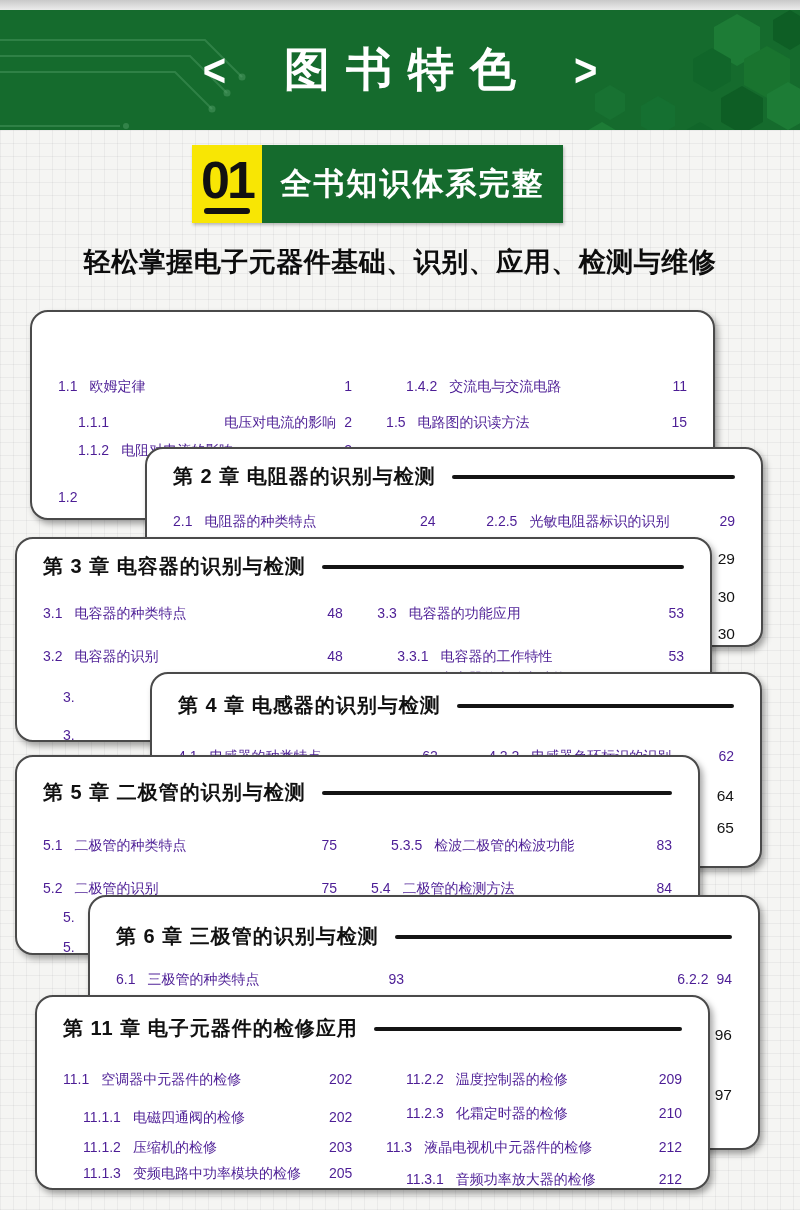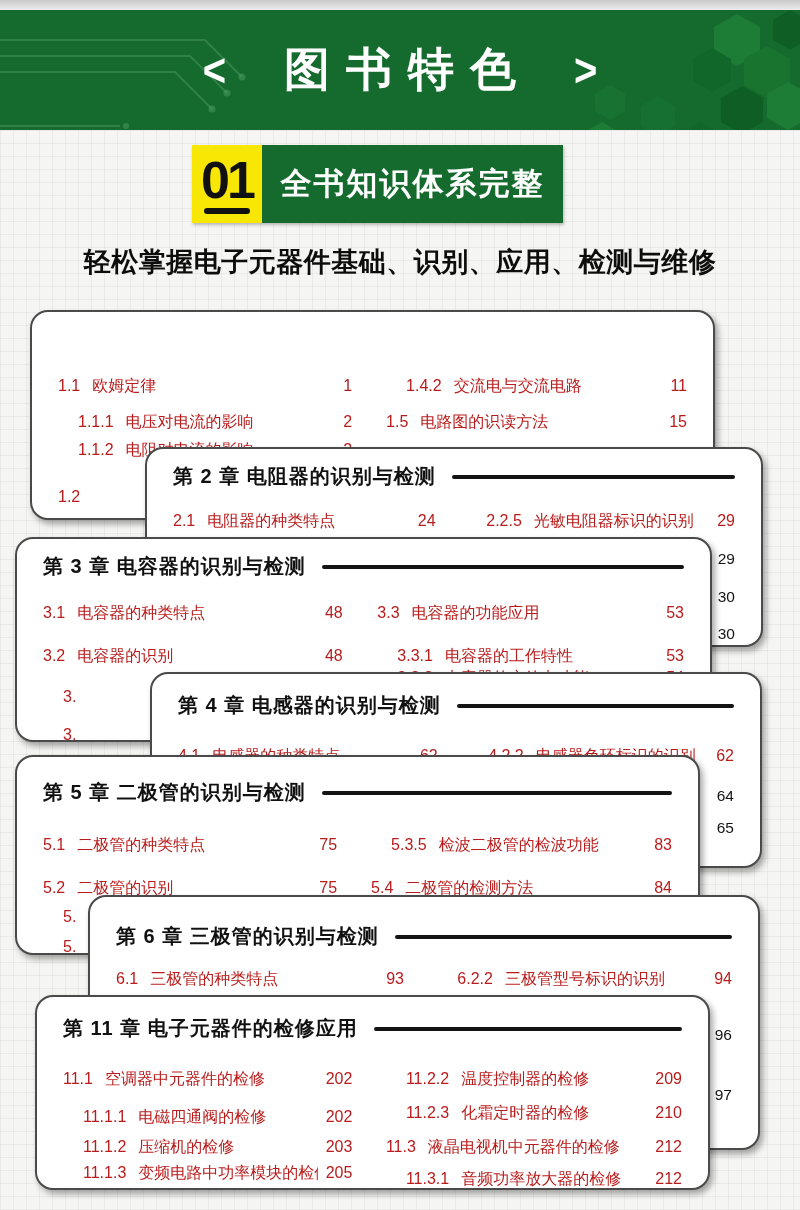--- a/index.html
+++ b/index.html
@@ -85,21 +85,21 @@
   .card4 .card-head, .card7 .card-head { padding-top:18px; }
   .card5 .card-head { padding-top:22px; }
   .card6 .card-head { padding-top:26px; }
   .card-title {
     margin:0; font-size:20px; font-weight:800; color:#111; white-space:nowrap;
     letter-spacing:1px;
   }
   .rule { flex:1; height:4px; background:#141414; margin-left:16px; border-radius:2px; }
   .toc-row {
     position:absolute; display:flex; align-items:baseline;
-    font-size:16px; font-weight:500; color:#b91c1c; line-height:20px; white-space:nowrap;
+    font-size:14px; font-weight:500; color:#4c1d95; line-height:20px; white-space:nowrap;
   }
   .col-l { left:26px; right:53%; }
   .col-r { left:52%; right:26px; }
   .toc-row.sub { padding-left:20px; }
   .toc-row .num { flex:none; }
   .toc-row .ttl { margin-left:12px; flex:1; overflow:hidden; }
   .toc-row .pg  { flex:none; margin-left:8px; }
   .edge-pg {
     position:absolute; right:26px; font-size:15.5px; font-weight:500; color:#141414;
     line-height:20px;
@@ -157,21 +157,21 @@
   </div>
 
   <div class="subtitle">轻松掌握电子元器件基础、识别、应用、检测与维修</div>
 
   <section class="card card1">
   <div class="toc-row col-l" style="top: 64px;">
         <span class="num">1.1</span>
         <span class="ttl">欧姆定律</span>
         <span class="pg">1</span>
       </div>
-      <div class="toc-row col-l sub" style="top: 100px;">
+      <div class="toc-row col-l sub" style="top: 100px; text-align: right;">
         <span class="num">1.1.1</span>
         <span class="ttl">电压对电流的影响</span>
         <span class="pg">2</span>
       </div>
       <div class="toc-row col-l sub" style="top: 128px;">
         <span class="num">1.1.2</span>
         <span class="ttl">电阻对电流的影响</span>
         <span class="pg">2</span>
       </div>
       <div class="toc-row col-l" style="top: 175px;">
@@ -314,21 +314,20 @@
       <h2 class="card-title">第 6 章  三极管的识别与检测</h2>
       <div class="rule"></div>
     </div>
   <div class="toc-row col-l" style="top: 72px;">
         <span class="num">6.1</span>
         <span class="ttl">三极管的种类特点</span>
         <span class="pg">93</span>
       </div>
       <div class="toc-row col-r sub" style="top: 72px; justify-content: flex-end;">
         <span class="num">6.2.2</span>
-        <span class="ttl">三极管型号标识的识别</span>
         <span class="pg">94</span>
       </div>
       <span class="edge-pg" style="top: 128px; margin-left: 13px;">96</span>
       <span class="edge-pg" style="top: 188px;">97</span>
     </section>
 
   <section class="card card7">
     <div class="card-head">
       <h2 class="card-title">第 11 章  电子元器件的检修应用</h2>
       <div class="rule"></div>

